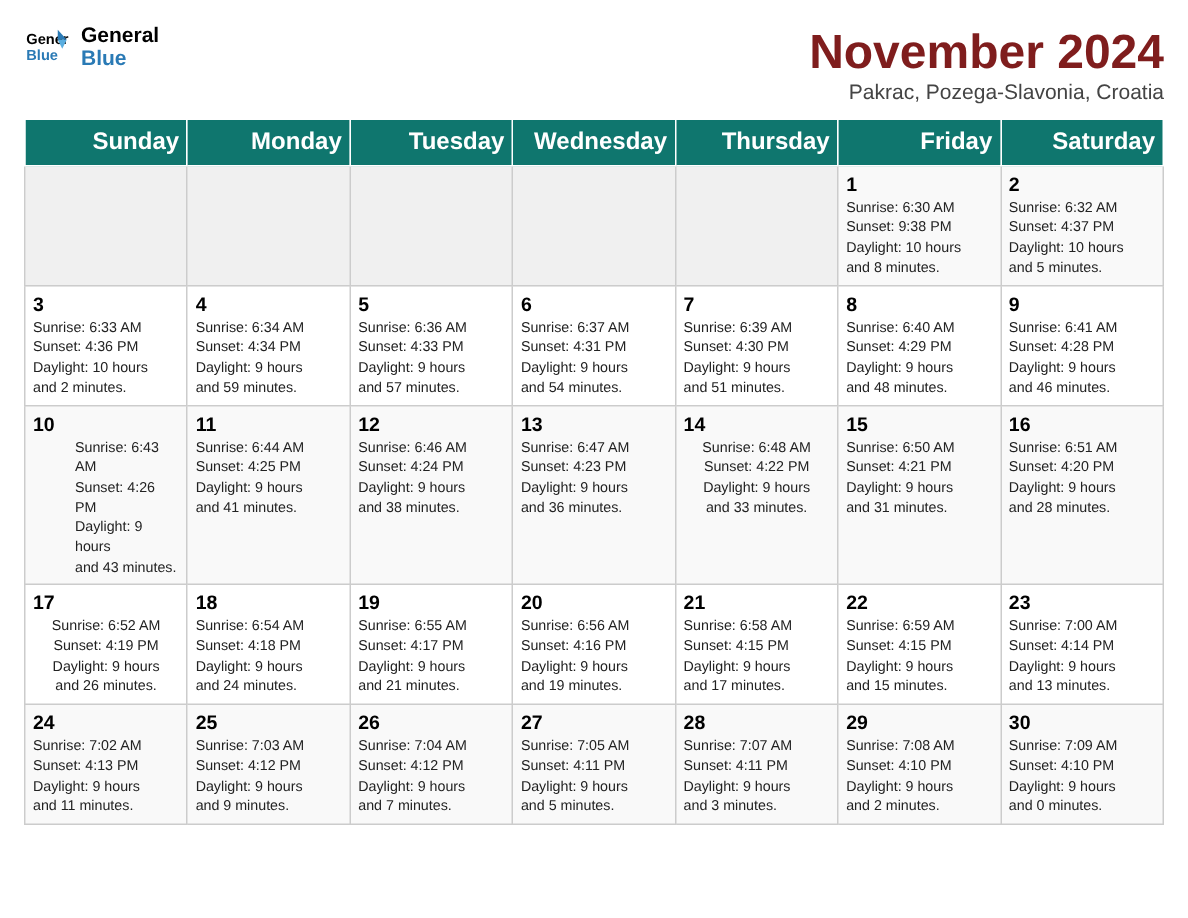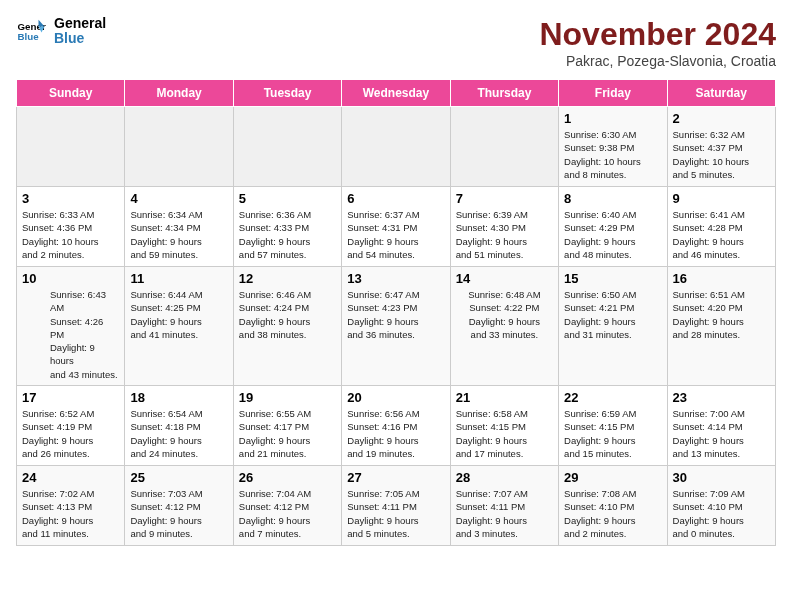--- a/index.html
+++ b/index.html
@@ -36,25 +36,25 @@
     .location {
       font-size: 14px;
       color: #444;
     }
     table {
       width: 100%;
       border-collapse: collapse;
       font-size: 10.5px;
     }
     thead tr th {
-      background-color: #ec4899;
+      background-color: #0f766e;
       color: #fff;
-      text-align: center;
+      text-align: right;
       padding: 6px 5px;
-      font-size: 12px;
+      font-size: 16px;
       border: 1px solid #fff;
     }
     tbody tr td {
       border: 1px solid #ccc;
       vertical-align: top;
       padding: 4px 5px;
       width: calc(100% / 7);
       height: 80px;
       background: #fff;
     }
@@ -230,21 +230,21 @@
           <span class="day-num">16</span>
           <div class="day-info" style="white-space: pre-line;">Sunrise: 6:51 AM
 Sunset: 4:20 PM
 Daylight: 9 hours
 and 28 minutes.</div>
         </td>
       </tr>
       <tr>
         <td>
           <span class="day-num">17</span>
-          <div class="day-info" style="white-space: pre-line;">Sunrise: 6:52 AM
+          <div class="day-info" style="white-space: pre-line; text-align: center;">Sunrise: 6:52 AM
 Sunset: 4:19 PM
 Daylight: 9 hours
 and 26 minutes.</div>
         </td>
         <td>
           <span class="day-num">18</span>
           <div class="day-info" style="white-space: pre-line;">Sunrise: 6:54 AM
 Sunset: 4:18 PM
 Daylight: 9 hours
 and 24 minutes.</div>

